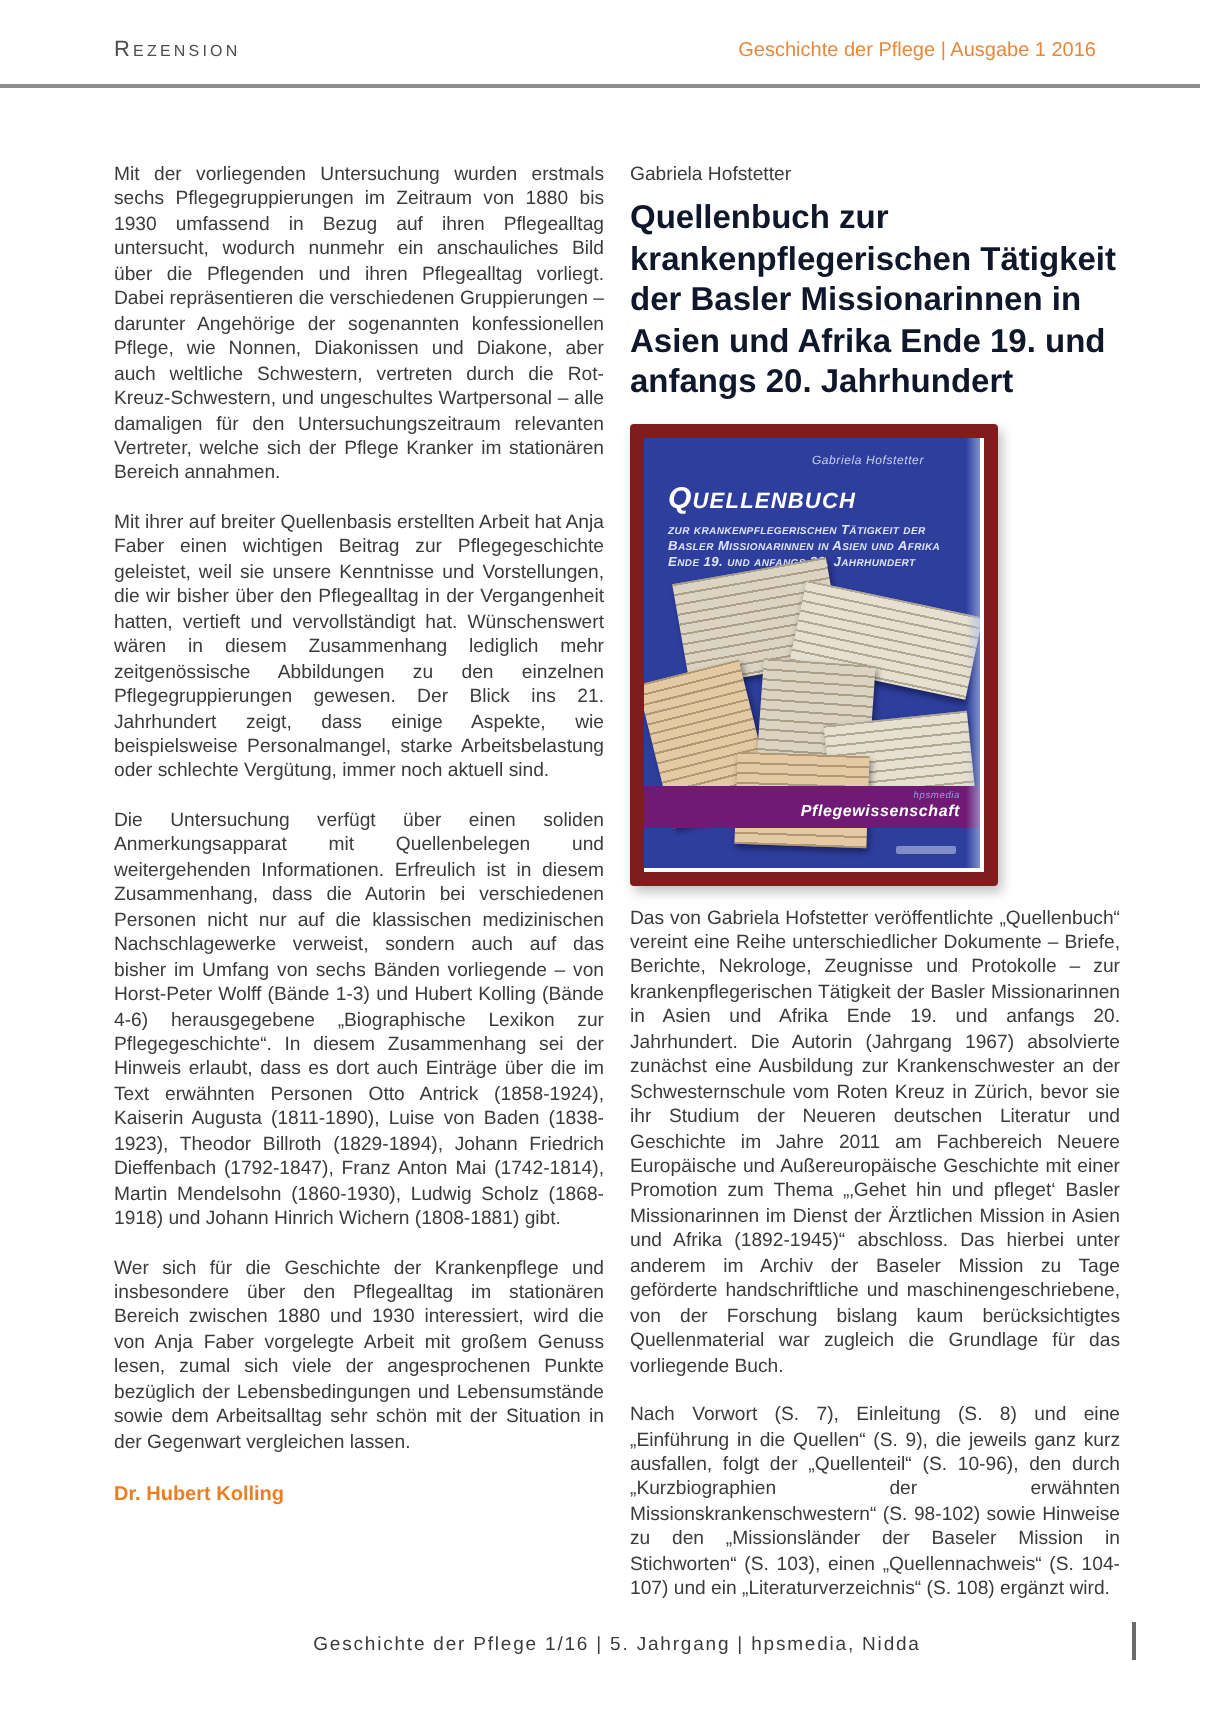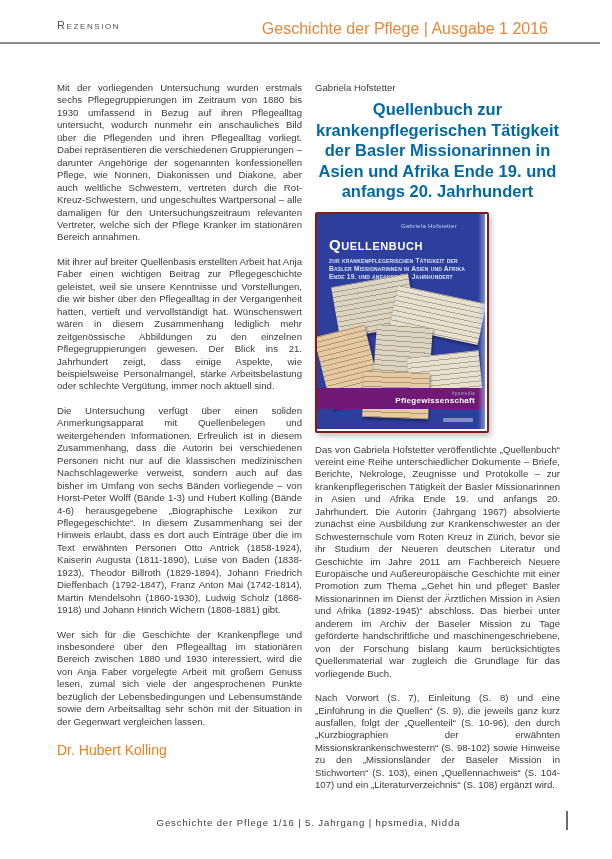--- a/index.html
+++ b/index.html
@@ -2,36 +2,36 @@
 <html lang="de"><head>
 <meta charset="utf-8">
 <style>
   html,body{margin:0;padding:0;background:#ffffff;}
   .page{position:relative;width:600px;height:859px;background:#ffffff;overflow:hidden;
         font-family:"Liberation Sans",sans-serif;color:#3b3b3b;}
 
   
   .hdr-left{position:absolute;left:57px;top:19px;font-size:11px;color:#4d4d4d;
             font-variant:small-caps;letter-spacing:1.6px;}
-  .hdr-right{position:absolute;right:52px;top:20px;font-size:16px;color:#e8873a;text-align:right;}
+  .hdr-right{position:absolute;right:52px;top:20px;font-size:10px;color:#e8873a;text-align:right;}
   .hdr-rule{position:absolute;left:0;top:42px;width:612px;height:2px;background:#8d8d8d;}
 
   
   .columns{position:absolute;left:57px;top:82px;width:503px;display:flex;gap:13px;}
   .col{width:245px;}
   .body-p{font-size:9.6px;line-height:12.45px;text-align:justify;margin:0 0 12px 0;color:#3b3b3b;}
-  .reviewer{font-size:14px;font-weight:normal;color:#e87f22;margin-top:14px;}
+  .reviewer{font-size:10px;font-weight:bold;color:#e87f22;margin-top:14px;}
 
   
   .book-author{font-size:9.6px;margin:0 0 6px 0;color:#3b3b3b;}
-  .book-title{font-size:16.5px;line-height:20.5px;font-weight:bold;color:#0369a1;margin:0 0 10px 0;text-align:center;}
+  .book-title{font-size:16.5px;line-height:20.5px;font-weight:bold;color:#0f172a;margin:0 0 10px 0;}
 
   
-  .cover-wrap{width:170px;height:217px;margin:0 0 11px 0;border:2px solid #7f1d1d;
-              box-shadow:2px 3px 6px rgba(0,0,0,.25);border-radius:2px;}
+  .cover-wrap{width:170px;height:217px;margin:0 0 11px 0;border:7px solid #7f1d1d;
+              box-shadow:2px 3px 6px rgba(0,0,0,.25);border-radius:2px;font-style:italic;}
   .cover{position:relative;width:168px;height:215px;background:#2e3e9d;overflow:hidden;}
   .cover:after{content:"";position:absolute;right:0;top:0;width:7px;height:100%;
                background:linear-gradient(to right,rgba(255,255,255,0),rgba(173,190,235,.65));}
   .cover-author{position:absolute;top:9px;left:0;right:28px;text-align:right;
                 font-size:6px;color:#c9d1ec;letter-spacing:.3px;}
   .cover-title{position:absolute;top:22px;left:12px;font-variant:small-caps;font-weight:bold;
                color:#ffffff;font-size:15px;letter-spacing:.6px;}
   .cover-subtitle{position:absolute;top:43px;left:12px;width:138px;font-variant:small-caps;
                   font-weight:bold;color:#dde3f7;font-size:6.6px;line-height:8.4px;letter-spacing:.2px;}
   .letter{position:absolute;box-shadow:1px 2px 3px rgba(0,0,20,.45);

